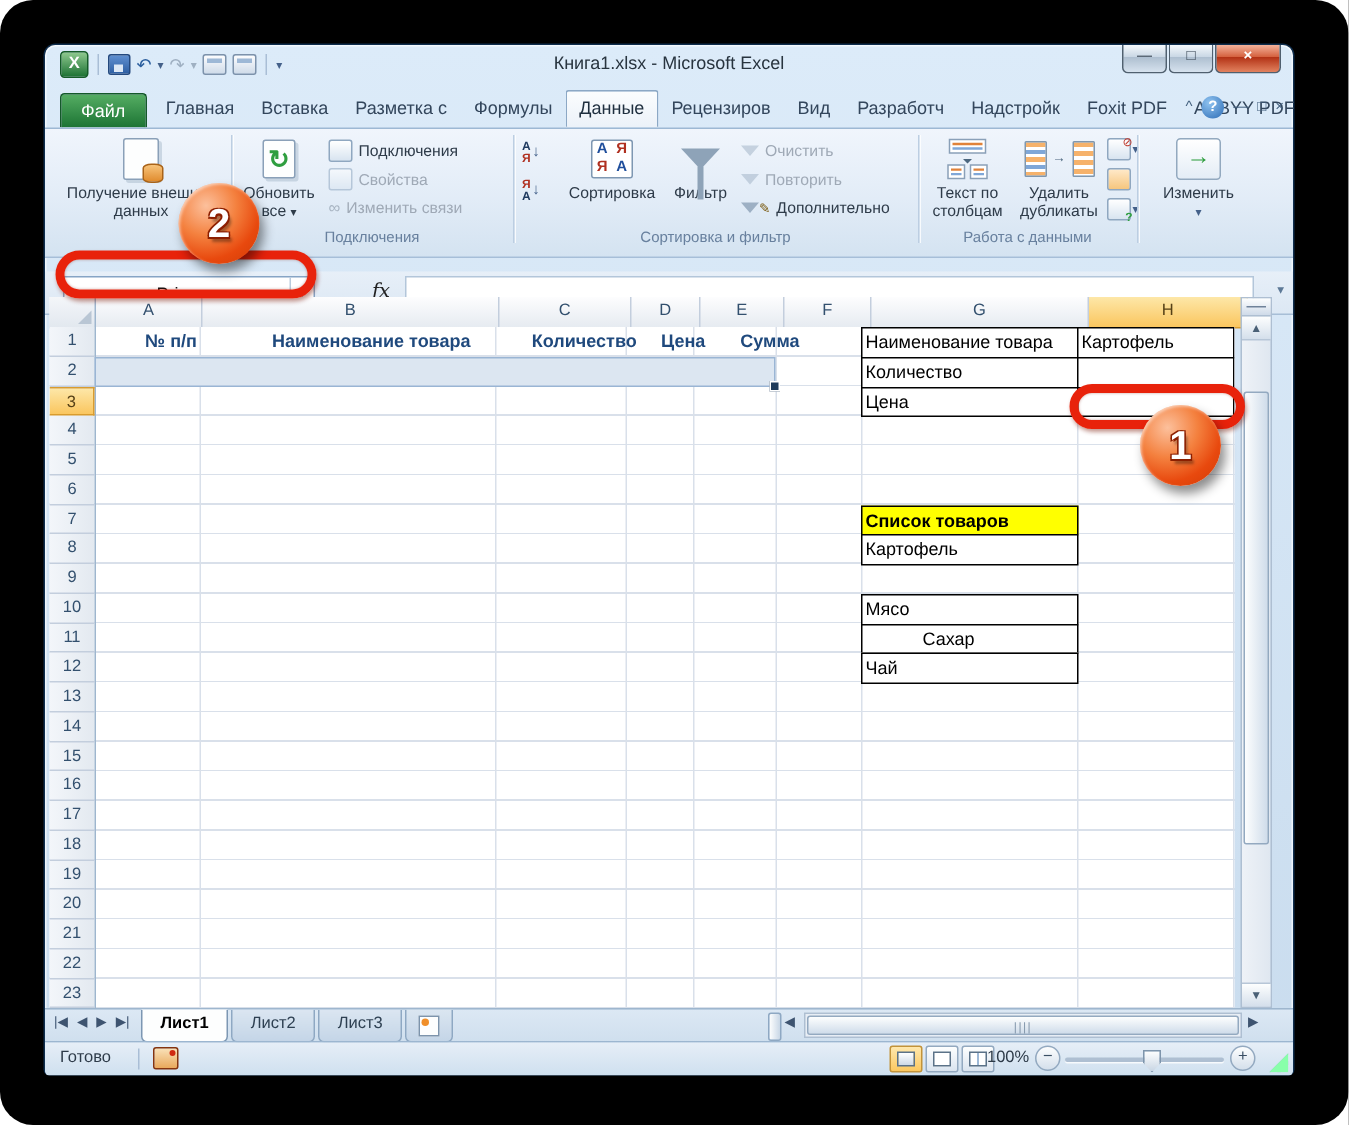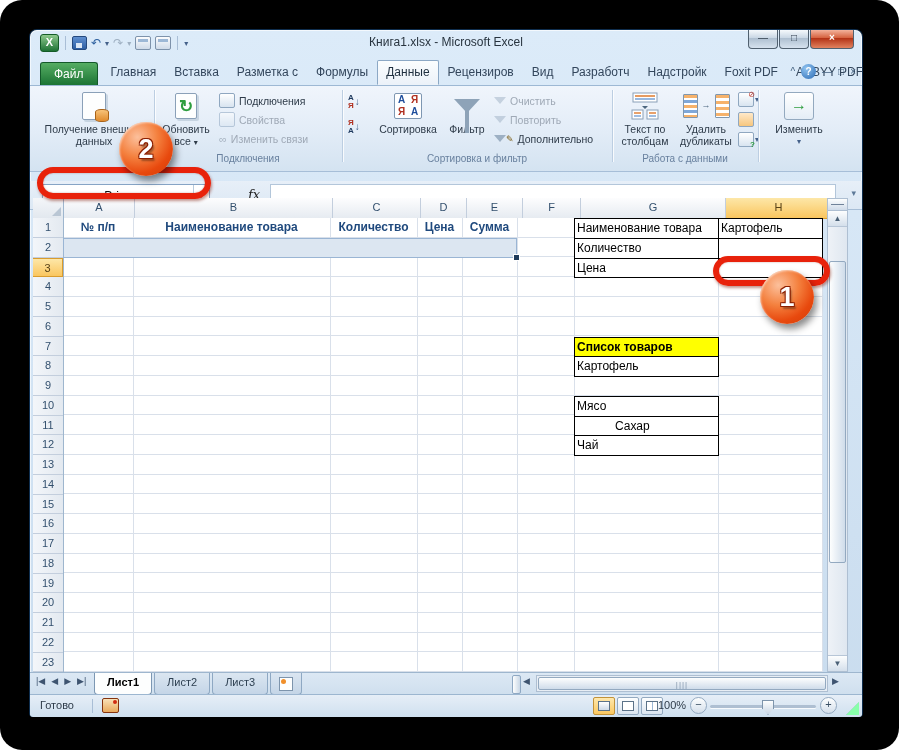--- a/index.html
+++ b/index.html
@@ -68,21 +68,21 @@
   .ch{border-right:1px solid #c3cedd;font-size:11px;color:#33506e;text-align:center;line-height:19px;flex:none;}
   .ch.sel{background:linear-gradient(#fde7a8,#fac65f);border-right:1px solid #d99c2e;border-bottom:1px solid #d99c2e;color:#564117;margin-bottom:-1px;}
   .corner{width:30px;background:linear-gradient(#f4f6f9,#e2e8ef);border-right:1px solid #9eb6ce;position:relative;flex:none;}
   .corner::after{content:"";position:absolute;right:2px;bottom:2px;border-left:9px solid transparent;border-bottom:9px solid #b9c6d4;}
   .grid{position:absolute;left:3px;top:188px;width:790px;height:454px;background:
      repeating-linear-gradient(to bottom,#fff 0 18.75px,#d9e0ea 18.75px 19.75px);overflow:hidden;}
   .vline{position:absolute;top:0;bottom:0;width:1px;background:#d9e0ea;}
   .rowhdrs{position:absolute;left:0;top:0;width:30px;height:100%;background:linear-gradient(90deg,#f3f6fa,#e3e9f0);border-right:1px solid #9eb6ce;}
   .rh{height:19.75px;font-size:11px;color:#33506e;text-align:center;line-height:19px;border-bottom:1px solid #c3cedd;box-sizing:border-box;}
   .rh.sel{background:linear-gradient(#fde7a8,#fac65f);border:1px solid #d99c2e;border-left:none;color:#564117;}
-  .cellrow{position:absolute;display:flex;}
+  .cellrow{position:absolute;display:flex;padding-left:16px;}
   .hcell{flex:none;font-size:12px;font-weight:bold;color:#1f497d;text-align:center;line-height:19.75px;white-space:nowrap;overflow:hidden;}
   .selrange{position:absolute;background:#dce6f1;border:1px solid #9ab5d4;box-sizing:border-box;}
   .fillhandle{position:absolute;width:5px;height:5px;background:#1f3b5a;border:1px solid #fff;}
   .bcell{position:absolute;box-sizing:border-box;border:1px solid #000;background:#fff;font-size:12px;color:#000;line-height:18px;padding:0 2px;white-space:nowrap;overflow:hidden;}
   .bcell.yellow{background:#ffff00;font-weight:bold;}
   
   .vscroll{position:absolute;left:797px;top:168px;width:21px;height:474px;background:linear-gradient(90deg,#eef2f7,#dfe7f0);border:1px solid #aebfd2;box-sizing:border-box;}
   .vsplit{height:11px;border-bottom:1px solid #aebfd2;background:linear-gradient(#fdfefe,#cfdbe9);position:relative;}
   .vsplit::after{content:"";position:absolute;left:3px;right:3px;top:5px;height:1px;background:#6f8299;}
   .sbtn{height:15px;text-align:center;font-size:8px;color:#4a6076;line-height:15px;background:linear-gradient(#fdfefe,#d4dfeb);border-bottom:1px solid #b7c6d7;}
@@ -388,21 +388,21 @@
       <div class="rh">21</div>
       <div class="rh">22</div>
       <div class="rh">23</div>
     </div>
 
     <div class="cellrow" style="left:30px;top:0;height:19.75px;">
       <div class="hcell" style="width:70px;">№ п/п</div>
       <div class="hcell" style="width:197px;">Наименование товара</div>
       <div class="hcell" style="width:87px;">Количество</div>
       <div class="hcell" style="width:45px;">Цена</div>
-      <div class="hcell" style="width:55px;">Сумма</div>
+      <div class="hcell" style="width:55px;text-align:right;">Сумма</div>
     </div>
 
     <div class="selrange" style="left:30px;top:19.75px;width:454px;height:20px;"></div>
     <div class="fillhandle" style="left:480px;top:36px;"></div>
 
     <div class="bcell" style="left:541px;top:0;width:145px;height:20.75px;">Наименование товара</div>
     <div class="bcell" style="left:685px;top:0;width:105px;height:20.75px;">Картофель</div>
     <div class="bcell" style="left:541px;top:19.75px;width:145px;height:20.75px;">Количество</div>
     <div class="bcell" style="left:685px;top:19.75px;width:105px;height:20.75px;"></div>
     <div class="bcell" style="left:541px;top:39.5px;width:145px;height:20.75px;">Цена</div>

